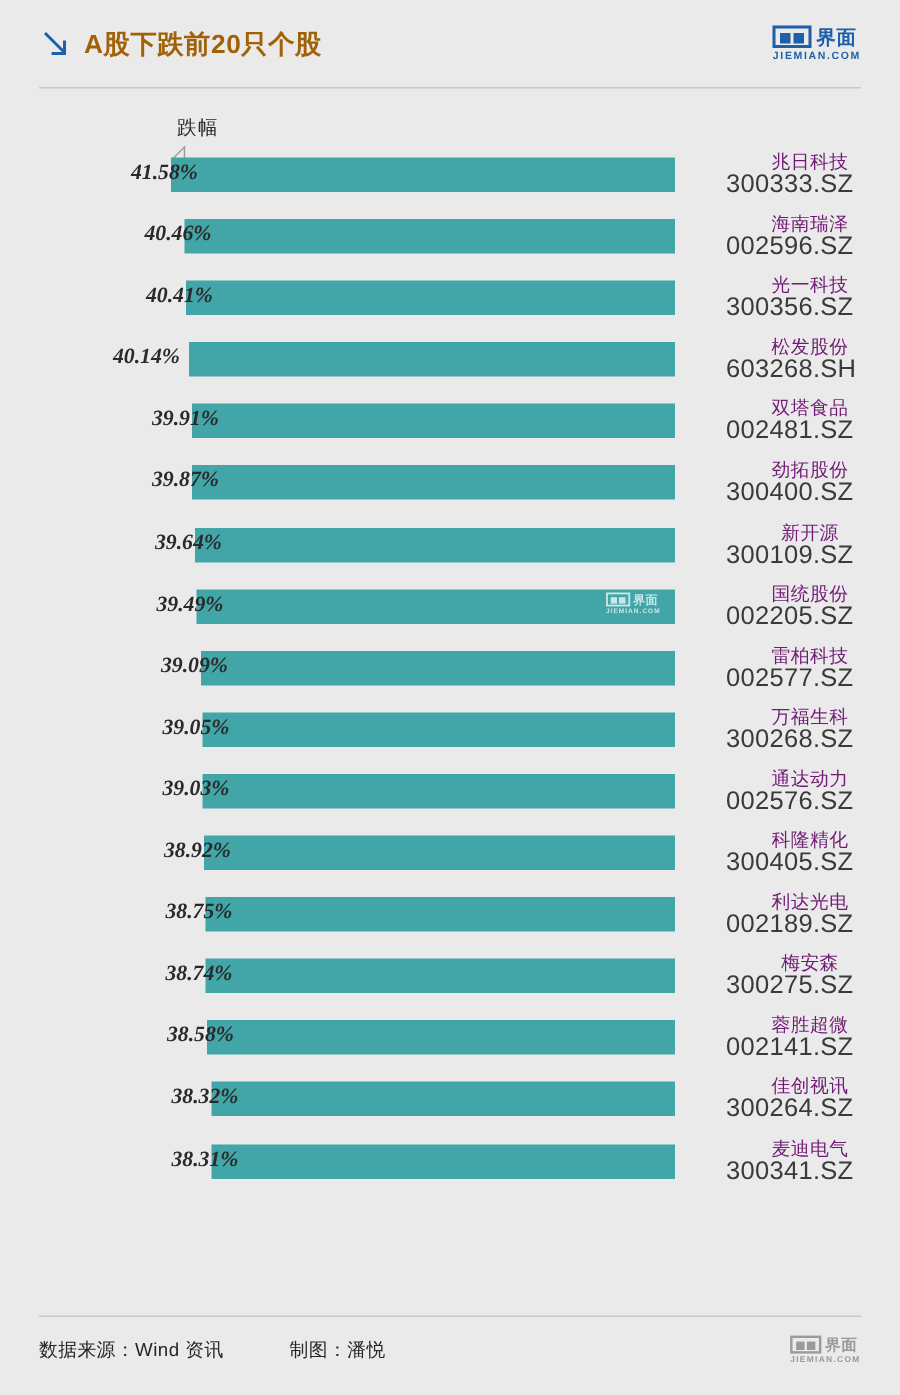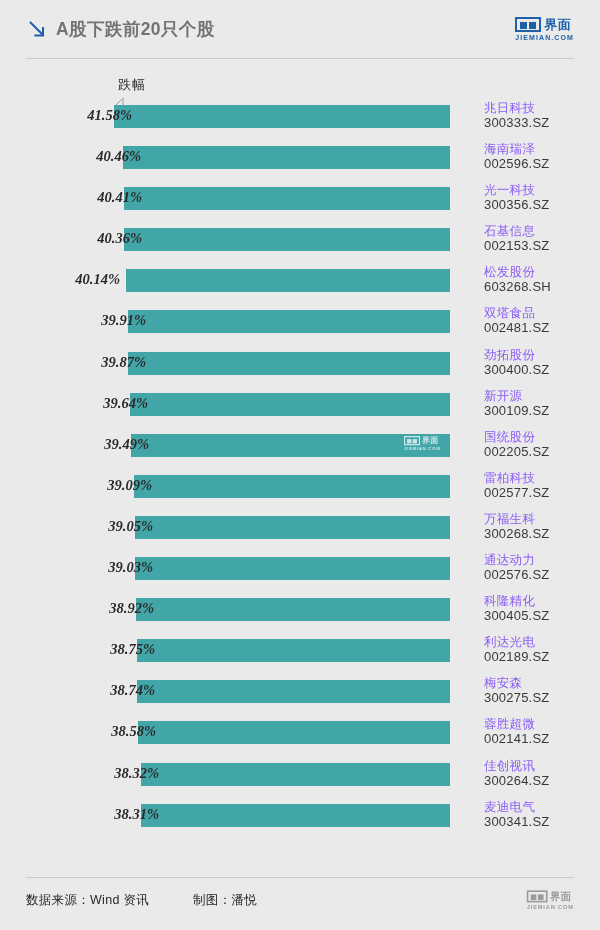--- a/index.html
+++ b/index.html
@@ -39,21 +39,21 @@
   #title-arrow {
     width: 22px;
     height: 22px;
     margin-right: 8px;
     flex: 0 0 auto;
     display: block;
   }
   #title-text {
     font-size: 17.5px;
     font-weight: 700;
-    color: #737373;
+    color: #a16207;
     letter-spacing: 0.4px;
     white-space: nowrap;
     font-family: "Liberation Sans", "DejaVu Sans", sans-serif;
   }
   #header-logo {
     margin-left: auto;
     flex: 0 0 auto;
   }
   #header-rule {
     position: absolute;
@@ -187,28 +187,29 @@
     font-family: "Liberation Serif", "DejaVu Serif", serif;
   }
   .meta {
     position: absolute;
     left: 484px;
     top: 0px;
     width: 112px;
   }
   .meta .nm {
     font-size: 12.5px;
-    color: #8b5cf6;
+    color: #701a75;
     line-height: 15px;
     letter-spacing: 0.3px;
     white-space: nowrap;
     font-family: "Liberation Sans", "DejaVu Sans", sans-serif;
+    text-align: center;
   }
   .meta .cd {
-    font-size: 13px;
+    font-size: 17px;
     color: #3a3a3a;
     line-height: 14px;
     letter-spacing: 0.2px;
     white-space: nowrap;
     font-family: "Liberation Sans", "DejaVu Sans", sans-serif;
   }
   .row-watermark {
     position: absolute;
     top: 6px;
     left: 404px;
@@ -310,30 +311,20 @@
           <div class="bar" title="40.41%" style="width: 326px; background: rgb(66, 165, 168);"></div>
         </div>
         <div class="pct" style="right: 458px;">40.41%</div>
         <div class="meta">
           <div class="nm">光一科技</div>
           <div class="cd">300356.SZ</div>
         </div>
       </div>
       <div class="row">
         <div class="bar-track">
-          <div class="bar" title="40.36%" style="width: 326px; background: rgb(66, 165, 168);"></div>
-        </div>
-        <div class="pct" style="right: 458px;">40.36%</div>
-        <div class="meta">
-          <div class="nm">石基信息</div>
-          <div class="cd">002153.SZ</div>
-        </div>
-      </div>
-      <div class="row">
-        <div class="bar-track">
           <div class="bar" title="40.14%" style="width: 324px; background: rgb(66, 165, 168);"></div>
         </div>
         <div class="pct" style="right: 480px;">40.14%</div>
         <div class="meta">
           <div class="nm">松发股份</div>
           <div class="cd">603268.SH</div>
         </div>
       </div>
       <div class="row">
         <div class="bar-track">

